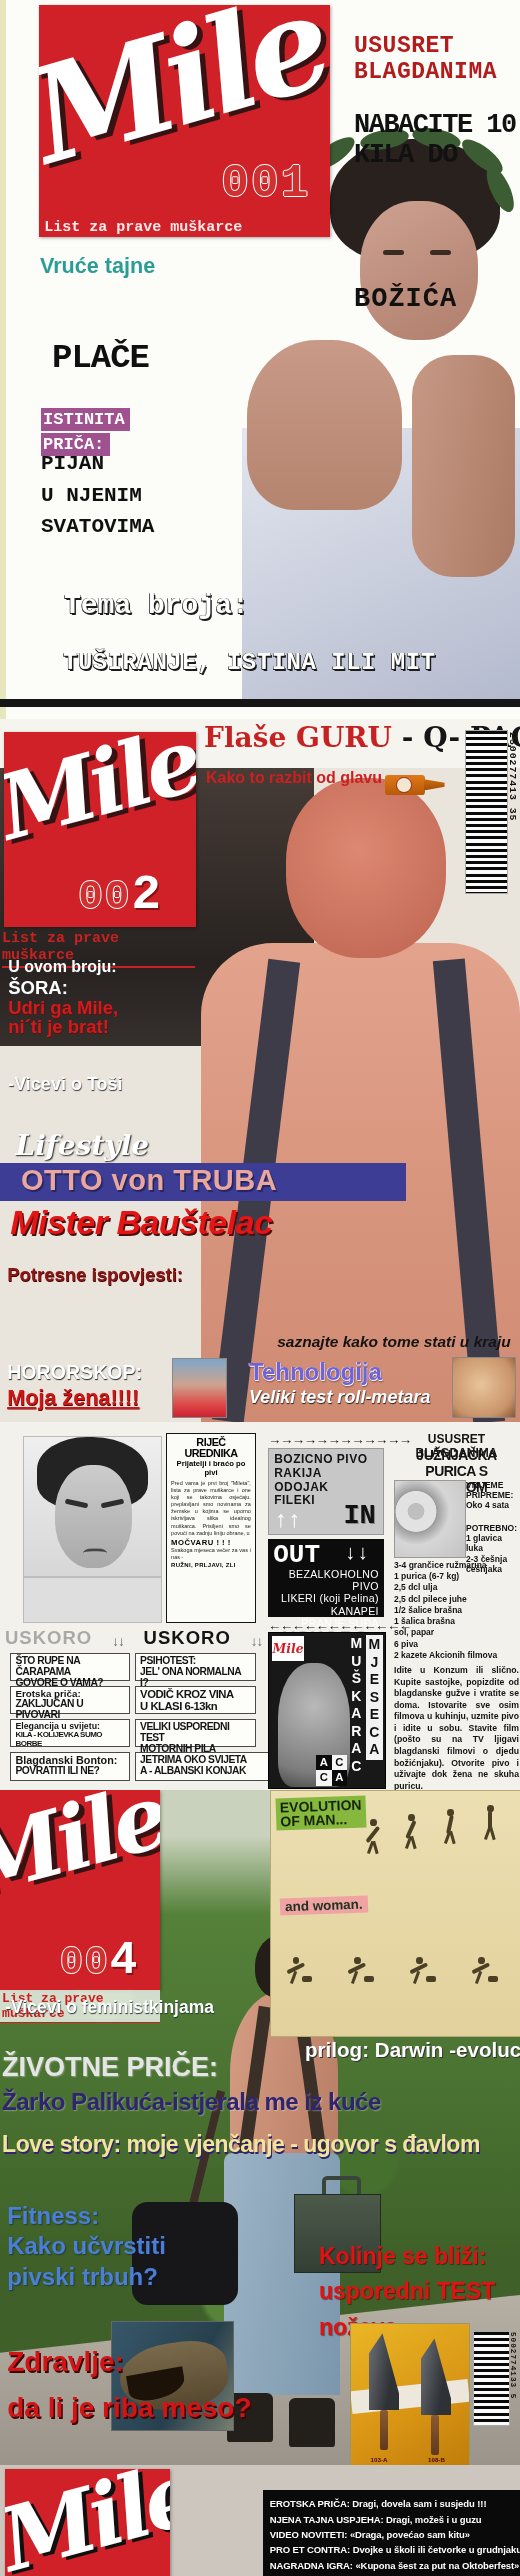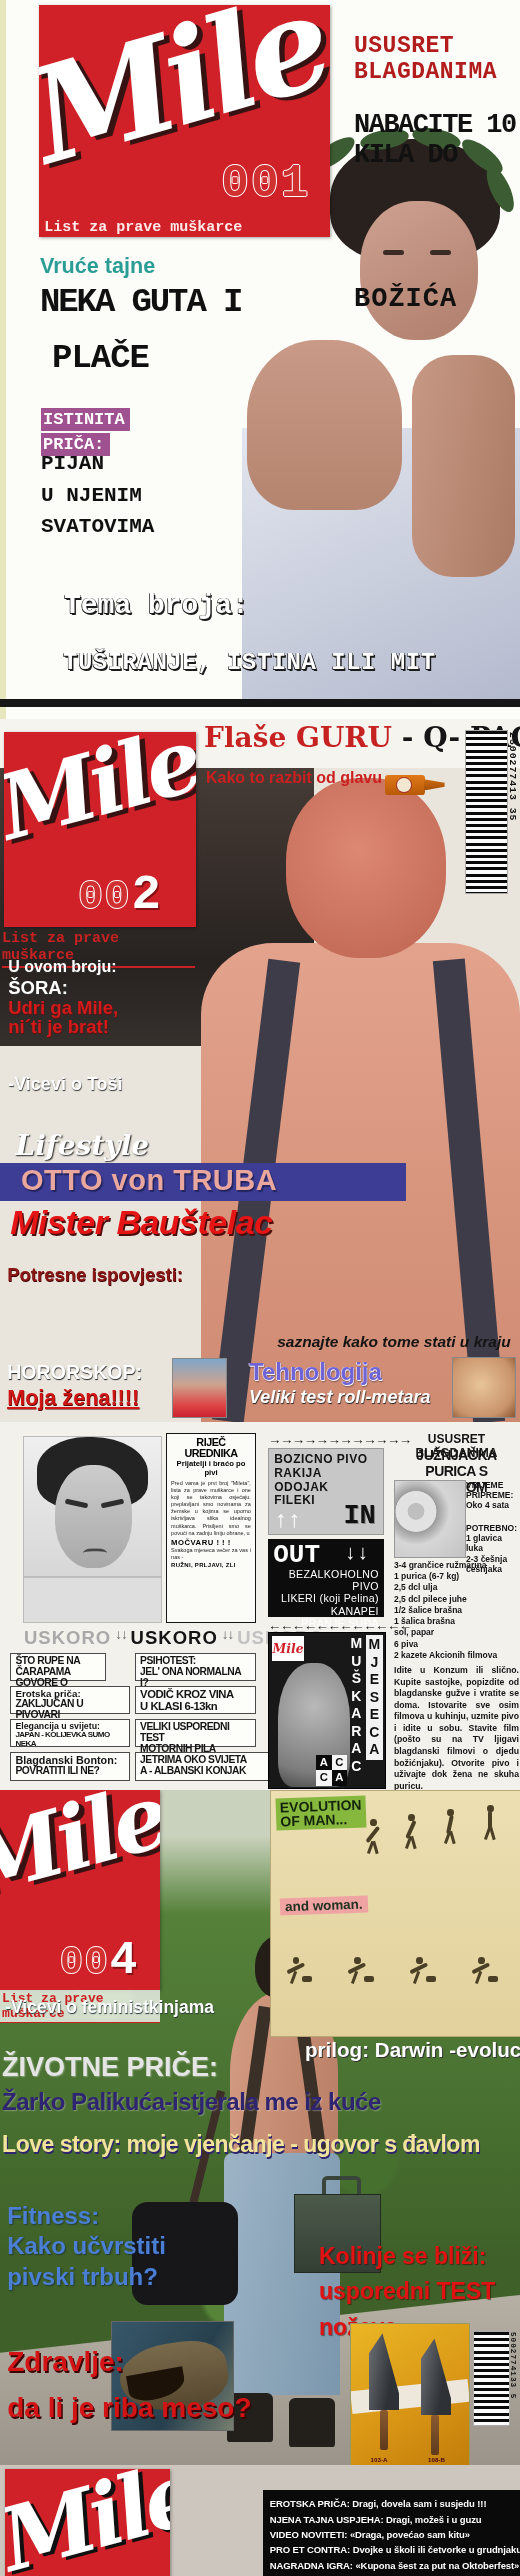--- a/index.html
+++ b/index.html
@@ -103,21 +103,21 @@
   .sp-brow{position:absolute;width:23px;height:5.2px;background:#2e2e2e;border-radius:2.1px;}
   .sp-mouth{position:absolute;left:59px;top:111px;width:24px;height:9.3px;border-bottom:3.1px solid #454545;border-radius:0 0 40% 40%;transform:rotate(180deg);}
   .sp-sweater{position:absolute;left:0;bottom:0;width:100%;height:44px;background:#dedede;border-top:2.1px solid #bdbdbd;}
   .edbox{left:166px;top:11.3px;width:90px;height:190px;border:1px solid #151515;background:#fbfbf8;
          padding:3.1px 4.1px;box-sizing:border-box;}
   .edt{font-weight:bold;font-size:10.8px;letter-spacing:-0.5px;text-align:center;line-height:1;}
   .eds{font-weight:bold;font-size:7.7px;text-align:center;margin:1.5px 0 3.1px;line-height:1.05;}
   .edb{font-size:5.5px;line-height:1.3;text-align:justify;color:#222;}
   .edem{font-weight:bold;font-size:7.7px;letter-spacing:0.5px;margin-top:1px;}
   .edb3{font-weight:bold;font-size:6px;letter-spacing:0.3px;margin-top:0.5px;}
-  .usk-row{left:24px;top:205px;width:246px;display:flex;align-items:flex-start;gap:4px;}
+  .usk-row{left:5px;top:205px;width:246px;display:flex;align-items:flex-end;gap:20px;}
   .usk-g{color:#a9a9a9;font-weight:bold;font-size:18.5px;letter-spacing:1px;}
   .usk-b{color:#141414;font-weight:bold;font-size:18.5px;letter-spacing:1px;}
   .usk-a{color:#666;font-weight:bold;font-size:13.4px;letter-spacing:-1px;}
   .nbox{position:absolute;border:1px solid #4a4a4a;background:#fdfdfa;padding:2.1px 4.1px;box-sizing:border-box;
         font-weight:bold;color:#141414;line-height:1.05;}
   .nbox .k{font-size:9.8px;}
   .nbox .h{font-size:10.3px;letter-spacing:-0.5px;}
   .arrowline{font-weight:bold;color:#141414;font-size:13.4px;letter-spacing:-1.5px;}
   .inbox{left:268px;top:26px;width:116px;height:87px;background:#c7c7c7;border:0.5px solid #9a9a9a;padding:4.1px 5.2px;box-sizing:border-box;}
   .inbox .it{font-weight:bold;font-size:12px;color:#141414;line-height:1.15;letter-spacing:0.5px;}
@@ -228,21 +228,20 @@
     <div class="abs c1-edge"></div>
     <div class="redbox" style="left:39px;top:5.2px;width:291px;height:232px;">
       <span class="mile" style="left:-10.3px;top:18.5px;font-size:131px;transform:rotate(-16deg);">Mile</span>
       <span class="issue" style="right:19.6px;bottom:27px;font-size:46px;">001</span>
       <span class="abs mono b" style="left:5.2px;bottom:1px;font-size:15px;color:#ffe9e9;">List za prave muškarce</span>
     </div>
     <div class="abs mono b c1-kick">USUSRET BLAGDANIMA</div>
     <div class="abs mono b c1-h1">NABACITE 10 KILA DO</div>
     <div class="abs mono b c1-h2">BOŽIĆA</div>
     <div class="abs b c1-vruce">Vruće tajne</div>
-    <div class="abs mono b c1-neka">NEKA GUTA I</div>
     <div class="abs mono b c1-place">PLAČE</div>
     <div class="abs c1-ist">
       <span>ISTINITA</span>
       <span>PRIČA:</span>
     </div>
     <div class="abs c1-black" style="left:41px;top:452px;">PIJAN</div>
     <div class="abs c1-black" style="left:41px;top:484px;">U NJENIM</div>
     <div class="abs c1-black" style="left:41px;top:515px;">SVATOVIMA</div>
     <div class="abs mono b c1-tema nw">Tema broja:</div>
     <div class="abs mono b c1-tus nw">TUŠIRANJE, ISTINA ILI MIT</div>
@@ -312,39 +311,39 @@
       <div class="edb">Svakoga mjeseca večer za vas i nas -</div>
       <div class="edb3">RUŽNI, PRLJAVI, ZLI</div>
     </div>
     <div class="abs usk-row">
       <span class="usk-g">USKORO</span>
       <span class="usk-a">↓↓</span>
       <span class="usk-b">USKORO</span>
       <span class="usk-a">↓↓</span>
       <span class="usk-g" style="color:#c2c2c2;">USKORO</span>
     </div>
-    <div class="nbox" style="left:10.3px;top:231px;width:96px;height:28px;">
+    <div class="nbox" style="left:10.3px;top:231px;width:120px;height:28px;">
       <div class="h">ŠTO RUPE NA ČARAPAMA</div>
       <div class="h">GOVORE O VAMA?</div>
     </div>
     <div class="nbox" style="left:135px;top:231px;width:121px;height:28px;">
       <div class="h">PSIHOTEST:</div>
       <div class="h">JEL' ONA NORMALNA I?</div>
     </div>
     <div class="nbox" style="left:10.3px;top:264px;width:120px;height:28px;">
       <div class="k">Erotska priča:</div>
       <div class="h">ZAKLJUČAN U PIVOVARI</div>
     </div>
     <div class="nbox" style="left:135px;top:264px;width:121px;height:28px;">
       <div class="h" style="font-size:11.3px;">VODIČ KROZ VINA</div>
       <div class="h" style="font-size:11.3px;">U KLASI 6-13kn</div>
     </div>
     <div class="nbox" style="left:10.3px;top:297px;width:120px;height:28px;">
       <div class="k" style="font-size:8.8px;">Elegancija u svijetu:</div>
-      <div class="h" style="font-size:8px;">JAPAN - KOLIJEVKA SUMO NEKA</div>
+      <div class="h" style="font-size:8px;">KILA - KOLIJEVKA SUMO BORBE</div>
     </div>
     <div class="nbox" style="left:135px;top:297px;width:121px;height:28px;">
       <div class="h">VELIKI USPOREDNI TEST</div>
       <div class="h">MOTORNIH PILA</div>
     </div>
     <div class="nbox" style="left:10.3px;top:330px;width:120px;height:29px;">
       <div class="k" style="font-size:10.8px;">Blagdanski Bonton:</div>
       <div class="h">POVRATITI ILI NE?</div>
     </div>
     <div class="nbox" style="left:135px;top:330px;width:140px;height:29px;">

